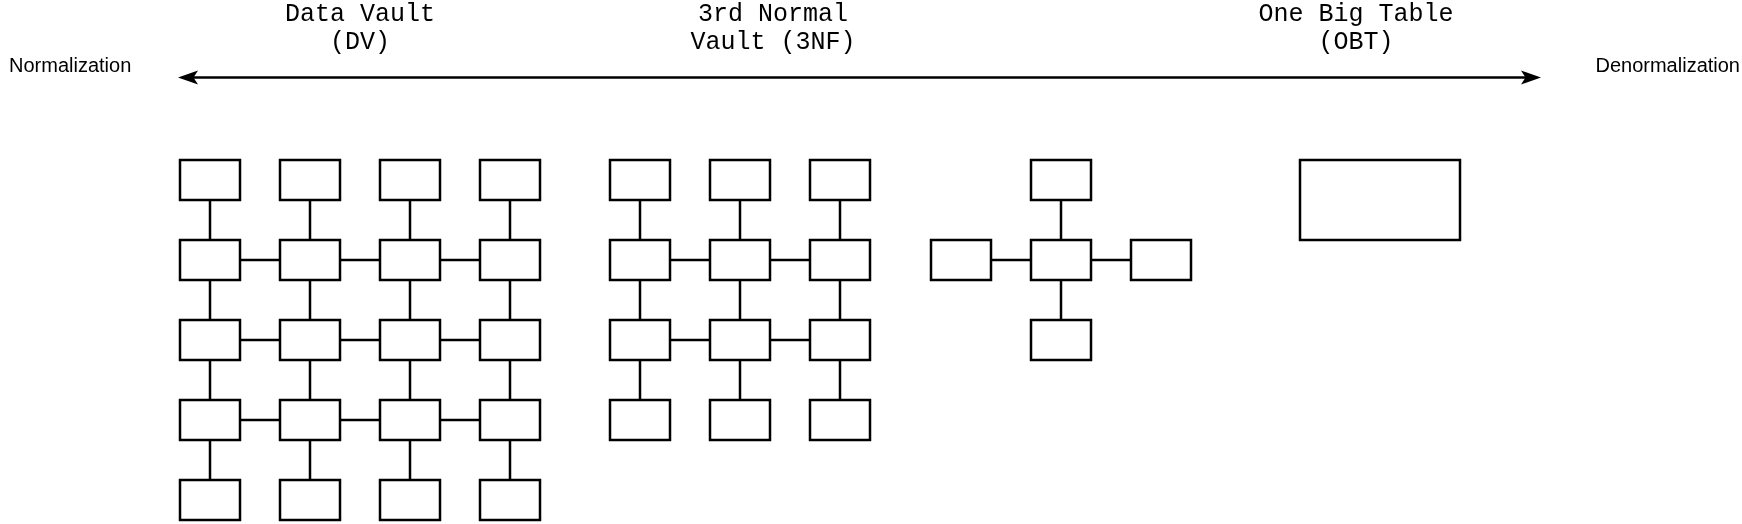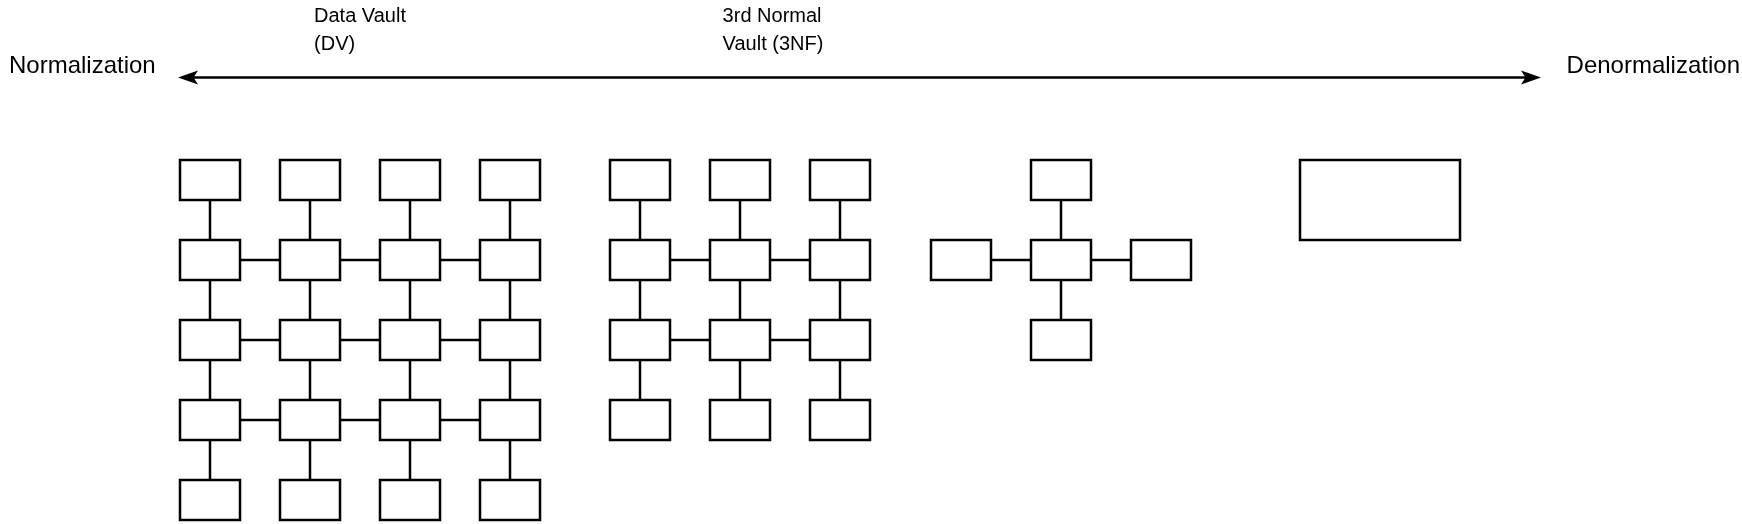--- a/index.html
+++ b/index.html
@@ -14,33 +14,34 @@
   }
   #diagram {
     position: absolute;
     left: 0; top: 0;
     width: 1742px; height: 524px;
   }
   .group-label {
     position: absolute;
     top: 1px;
     transform: translateX(-50%);
-    text-align: left;
-    font-size: 20px;
+    text-align: center;
+    font-size: 25px;
     line-height: 28px;
     white-space: nowrap;
+    font-family: Liberation Mono, monospace;
   }
   #label-data-vault            { left: 360px; }
   #label-third-normal-form     { left: 737px; margin-left: 36px; }
   #label-dimensional-modelling { left: 1058px; }
   #label-one-big-table         { left: 1356px; }
   .axis-label {
     position: absolute;
     top: 53px;
-    font-size: 24px;
+    font-size: 20px;
     line-height: 24px;
     white-space: nowrap;
   }
   .axis-label.left  { left: 9px; }
   .axis-label.right { right: 2px; text-align: right; }
 </style>
 </head>
 <body>
 
 <div class="canvas">
@@ -53,20 +54,24 @@
     <div>Data Vault</div>
     <div>(DV)</div>
   </div>
 
   <div class="group-label" id="label-third-normal-form">
     <div>3rd Normal</div>
     <div>Vault (3NF)</div>
   </div>
 
 
+  <div class="group-label" id="label-one-big-table">
+    <div>One Big Table</div>
+    <div>(OBT)</div>
+  </div>
 
   <svg id="diagram" viewBox="0 0 1742 524" xmlns="http://www.w3.org/2000/svg">
       <g>
         <line x1="192" y1="77.5" x2="1527" y2="77.5" stroke="#000000" stroke-width="2.5"></line>
         <path d="M178,77.5 L198,70.5 L193.5,77.5 L198,84.5 Z" fill="#000000"></path>
         <path d="M1541,77.5 L1521,70.5 L1525.5,77.5 L1521,84.5 Z" fill="#000000"></path>
       </g>
       <g>
         <line x1="210" y1="200" x2="210" y2="240" stroke="#000000" stroke-width="2.5"></line>
         <line x1="310" y1="200" x2="310" y2="240" stroke="#000000" stroke-width="2.5"></line>

